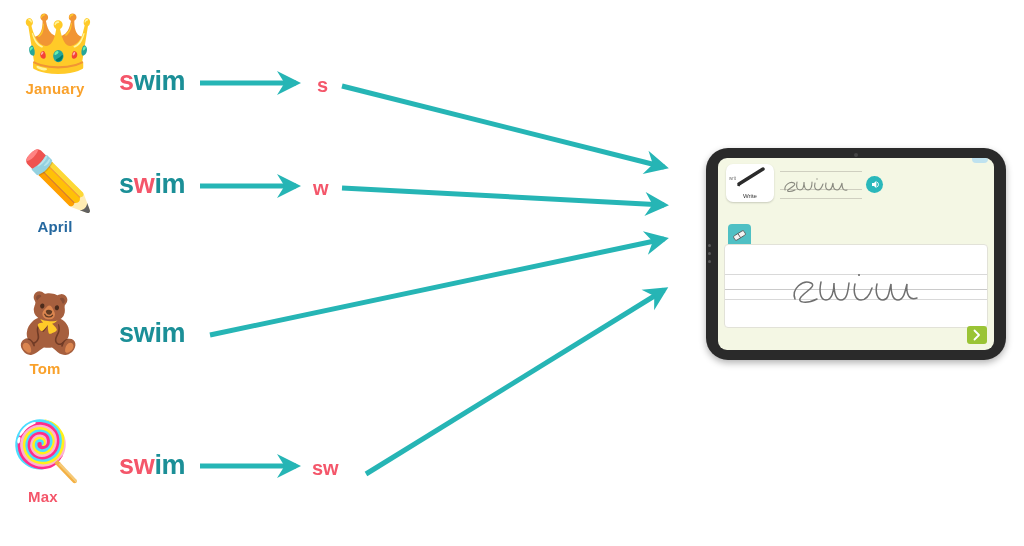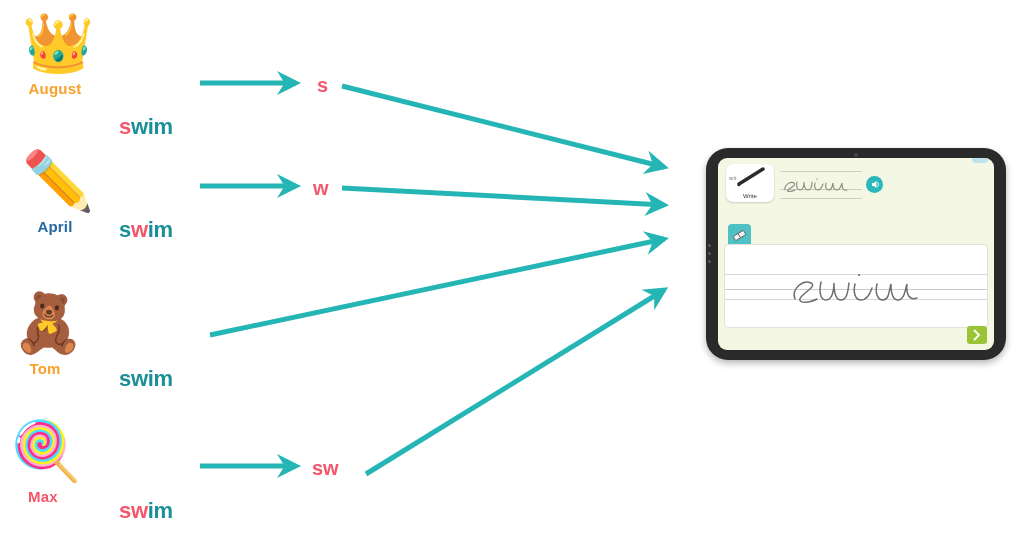--- a/index.html
+++ b/index.html
@@ -24,23 +24,22 @@
     font-family:"DejaVu Sans", sans-serif;
   }
   .student .sname{
     display:block;margin-top:4px;
     font-size:15px;font-weight:700;letter-spacing:.2px;
   }
 
   
   .word{
     position:absolute;
-    font-size:22px;font-weight:700;letter-spacing:-.3px;
+    font-size:27px;font-weight:700;letter-spacing:-.3px;
     white-space:nowrap;
-    margin-top:48px;
   }
   .letter-label{
     position:absolute;
     font-size:20px;font-weight:700;white-space:nowrap;
   }
 
   
   .tablet{
     position:absolute;left:706px;top:148px;
     width:300px;height:212px;
@@ -154,21 +153,21 @@
     <line x1="200" y1="466" x2="296" y2="466" stroke="#26b5b5" stroke-width="5" stroke-linecap="butt" marker-end="url(#ah)"></line>
 
     <line x1="342" y1="86" x2="664" y2="167" stroke="#26b5b5" stroke-width="5" stroke-linecap="butt" marker-end="url(#ah)"></line>
     <line x1="342" y1="188" x2="664" y2="205" stroke="#26b5b5" stroke-width="5" stroke-linecap="butt" marker-end="url(#ah)"></line>
     <line x1="210" y1="335" x2="664" y2="239" stroke="#26b5b5" stroke-width="5" stroke-linecap="butt" marker-end="url(#ah)"></line>
     <line x1="366" y1="474" x2="664" y2="290" stroke="#26b5b5" stroke-width="5" stroke-linecap="butt" marker-end="url(#ah)"></line>
   </svg>
 
   <div class="student" style="left:0px;top:10px;">
     <span class="avatar">👑</span>
-    <span class="sname" style="color:#f9a12b;">August</span>
+    <span class="sname" style="color:#f9a12b;">January</span>
   </div>
 
   <div class="student" style="left:0px;top:148px;">
     <span class="avatar">✏️</span>
     <span class="sname" style="color:#25689f;">April</span>
   </div>
 
   <div class="student" style="left:-10px;top:290px;">
     <span class="avatar">🧸</span>
     <span class="sname" style="color:#f9a12b;">Tom</span>

